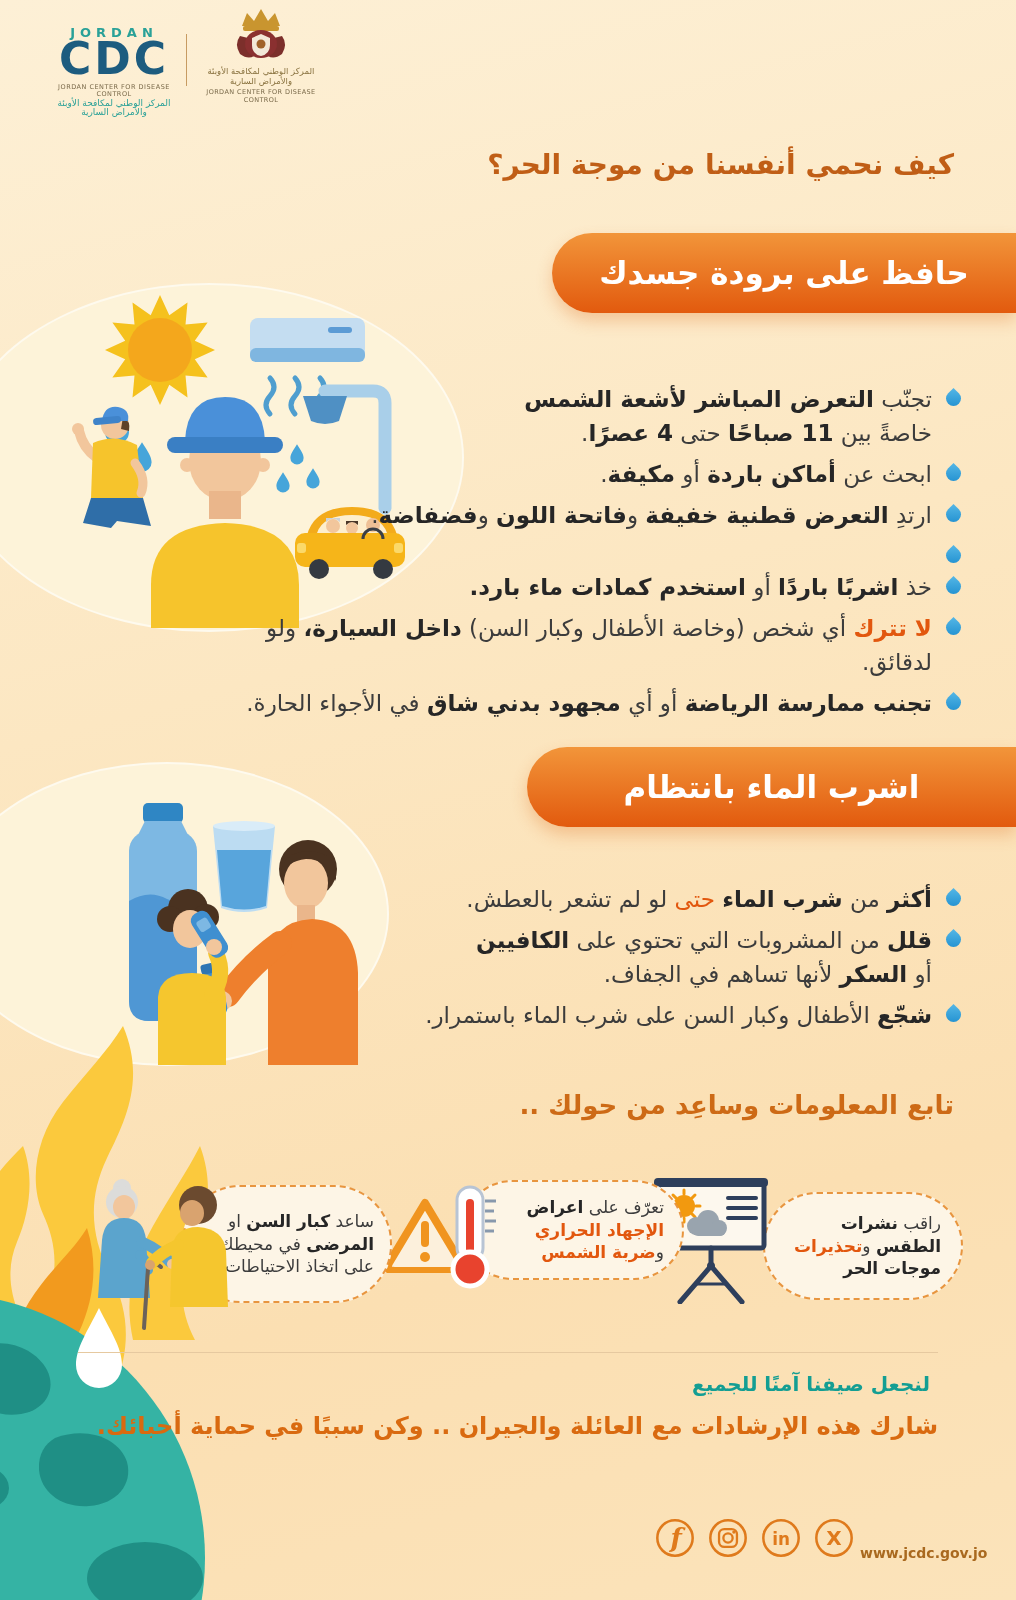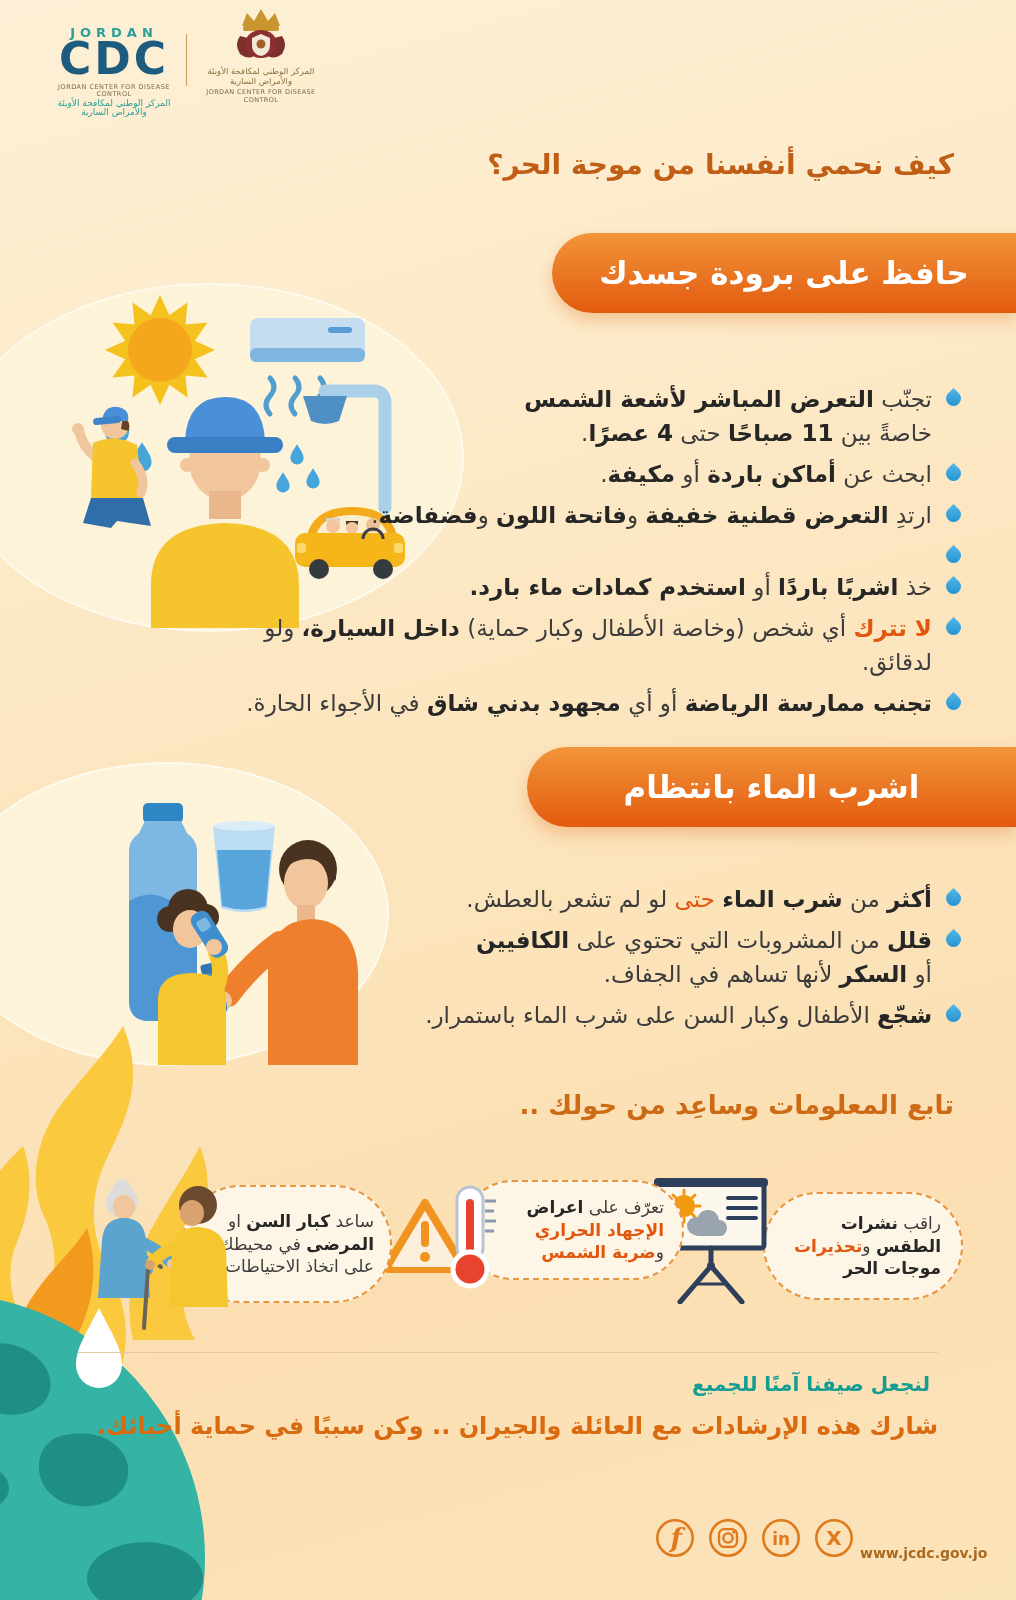--- a/index.html
+++ b/index.html
@@ -176,21 +176,21 @@
       </div>
       <div class="bullet-row">
         <span class="drop"></span>
       </div>
       <div class="bullet-row">
         <span class="drop"></span>
         <span class="bullet-text"><span>خذ </span><span class="b">اشربًا باردًا</span><span> أو </span><span class="b">استخدم كمادات ماء بارد.</span></span>
       </div>
       <div class="bullet-row">
         <span class="drop"></span>
-        <span class="bullet-text"><span class="b" style="color: rgb(226, 87, 14);">لا تترك</span><span> أي شخص (وخاصة الأطفال وكبار حماية) </span><span class="b">داخل السيارة،</span><span> ولو لدقائق.</span></span>
+        <span class="bullet-text"><span class="b" style="color: rgb(226, 87, 14);">لا تترك</span><span> أي شخص (وخاصة الأطفال وكبار السن) </span><span class="b">داخل السيارة،</span><span> ولو لدقائق.</span></span>
       </div>
       <div class="bullet-row">
         <span class="drop"></span>
         <span class="bullet-text"><span class="b">تجنب ممارسة الرياضة</span><span> أو أي </span><span class="b">مجهود بدني شاق</span><span> في الأجواء الحارة.</span></span>
       </div>
     </div>
 
   <div class="abs pill pill2 rtl">اشرب الماء بانتظام</div>
   <div class="abs halo halo2"></div>
 

